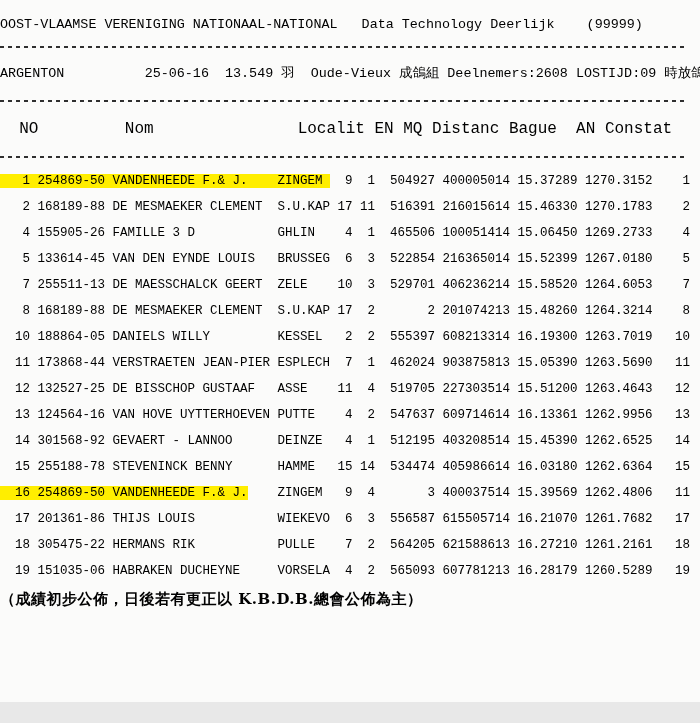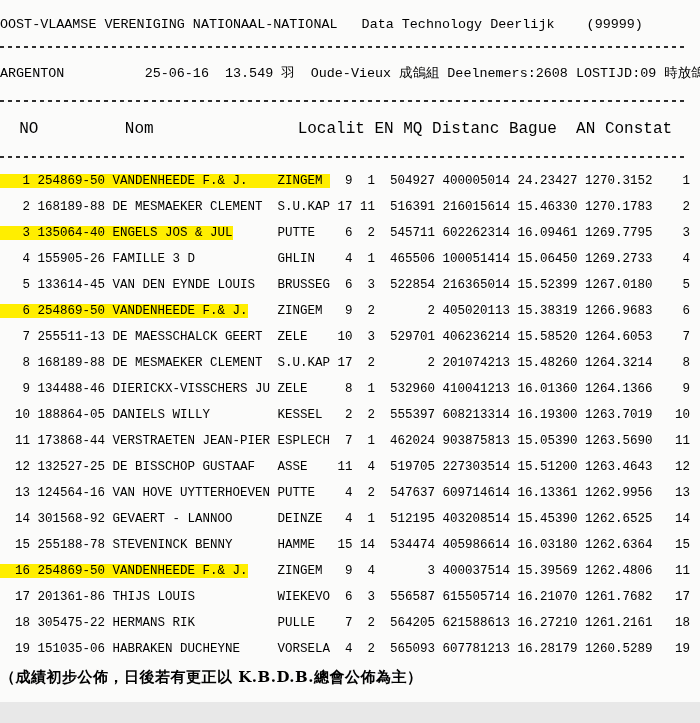--- a/index.html
+++ b/index.html
@@ -38,29 +38,26 @@
 <body>
 
 <div class="doc">
   <div class="line l-top" id="title-line">OOST-VLAAMSE VERENIGING NATIONAAL-NATIONAL   Data Technology Deerlijk    (99999)</div>
   <div class="divider"></div>
   <div class="line l-race" id="race-line">ARGENTON          25-06-16  13.549 羽  Oude-Vieux 成鴿組 Deelnemers:2608 LOSTIJD:09 時放鴿</div>
   <div class="divider"></div>
   <div class="line l-colhead" id="col-header">  NO         Nom               Localit EN MQ Distanc Bague  AN Constat   Vitesse   NO</div>
   <div class="divider"></div>
   <div class="rows" id="rows">
-      <div class="row"><span class="hl">   1 254869-50 VANDENHEEDE F.&amp; J.    ZINGEM </span><span>  9  1  504927 400005014 24.23427 1270.3152    1</span></div>
+      <div class="row"><span class="hl">   1 254869-50 VANDENHEEDE F.&amp; J.    ZINGEM </span><span>  9  1  504927 400005014 15.37289 1270.3152    1</span></div>
       <div class="row"><span>   2 168189-88 DE MESMAEKER CLEMENT  S.U.KAP 17 11  516391 216015614 15.46330 1270.1783    2</span></div>
-      <div class="row"><span class="hl">   3 135064-40 ENGELS JOS &amp; JUL</span><span>      PUTTE    6  2  545711 602262314 16.09461 1269.7795    3</span></div>
       <div class="row"><span>   4 155905-26 FAMILLE 3 D           GHLIN    4  1  465506 100051414 15.06450 1269.2733    4</span></div>
       <div class="row"><span>   5 133614-45 VAN DEN EYNDE LOUIS   BRUSSEG  6  3  522854 216365014 15.52399 1267.0180    5</span></div>
-      <div class="row"><span class="hl">   6 254869-50 VANDENHEEDE F.&amp; J.</span><span>    ZINGEM   9  2       2 405020113 15.38319 1266.9683    6</span></div>
       <div class="row"><span>   7 255511-13 DE MAESSCHALCK GEERT  ZELE    10  3  529701 406236214 15.58520 1264.6053    7</span></div>
       <div class="row"><span>   8 168189-88 DE MESMAEKER CLEMENT  S.U.KAP 17  2       2 201074213 15.48260 1264.3214    8</span></div>
-      <div class="row"><span>   9 134488-46 DIERICKX-VISSCHERS JU ZELE     8  1  532960 410041213 16.01360 1264.1366    9</span></div>
       <div class="row"><span>  10 188864-05 DANIELS WILLY         KESSEL   2  2  555397 608213314 16.19300 1263.7019   10</span></div>
       <div class="row"><span>  11 173868-44 VERSTRAETEN JEAN-PIER ESPLECH  7  1  462024 903875813 15.05390 1263.5690   11</span></div>
       <div class="row"><span>  12 132527-25 DE BISSCHOP GUSTAAF   ASSE    11  4  519705 227303514 15.51200 1263.4643   12</span></div>
       <div class="row"><span>  13 124564-16 VAN HOVE UYTTERHOEVEN PUTTE    4  2  547637 609714614 16.13361 1262.9956   13</span></div>
       <div class="row"><span>  14 301568-92 GEVAERT - LANNOO      DEINZE   4  1  512195 403208514 15.45390 1262.6525   14</span></div>
       <div class="row"><span>  15 255188-78 STEVENINCK BENNY      HAMME   15 14  534474 405986614 16.03180 1262.6364   15</span></div>
       <div class="row"><span class="hl">  16 254869-50 VANDENHEEDE F.&amp; J.</span><span>    ZINGEM   9  4       3 400037514 15.39569 1262.4806   11</span></div>
       <div class="row"><span>  17 201361-86 THIJS LOUIS           WIEKEVO  6  3  556587 615505714 16.21070 1261.7682   17</span></div>
       <div class="row"><span>  18 305475-22 HERMANS RIK           PULLE    7  2  564205 621588613 16.27210 1261.2161   18</span></div>
       <div class="row"><span>  19 151035-06 HABRAKEN DUCHEYNE     VORSELA  4  2  565093 607781213 16.28179 1260.5289   19</span></div>

